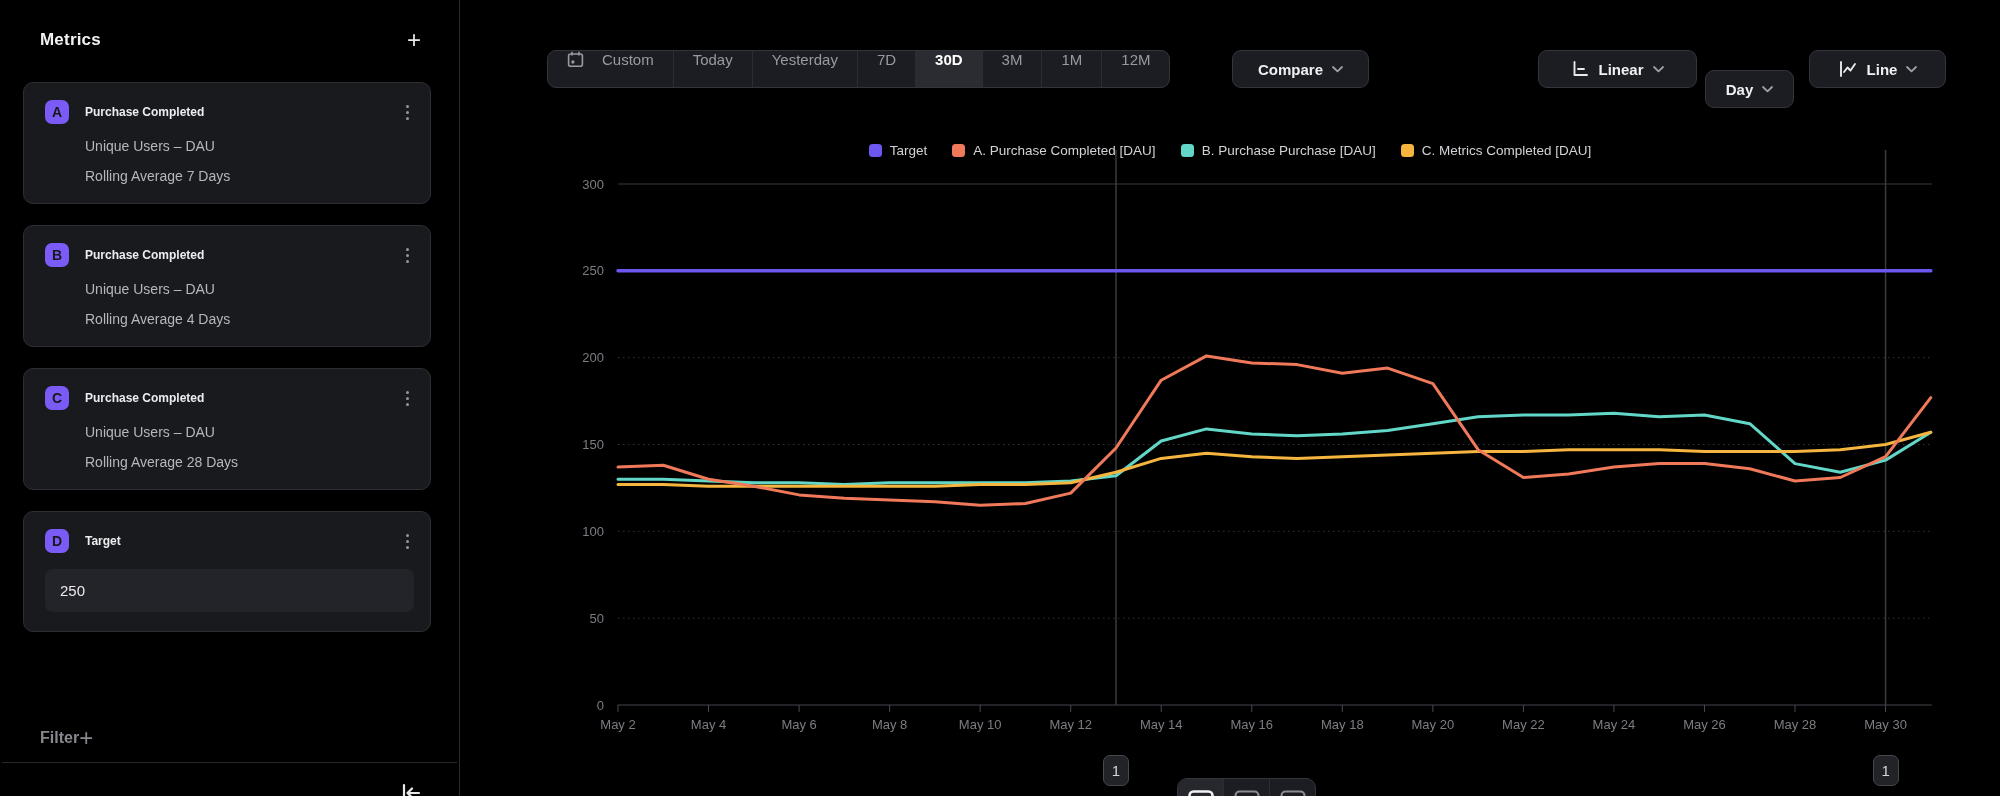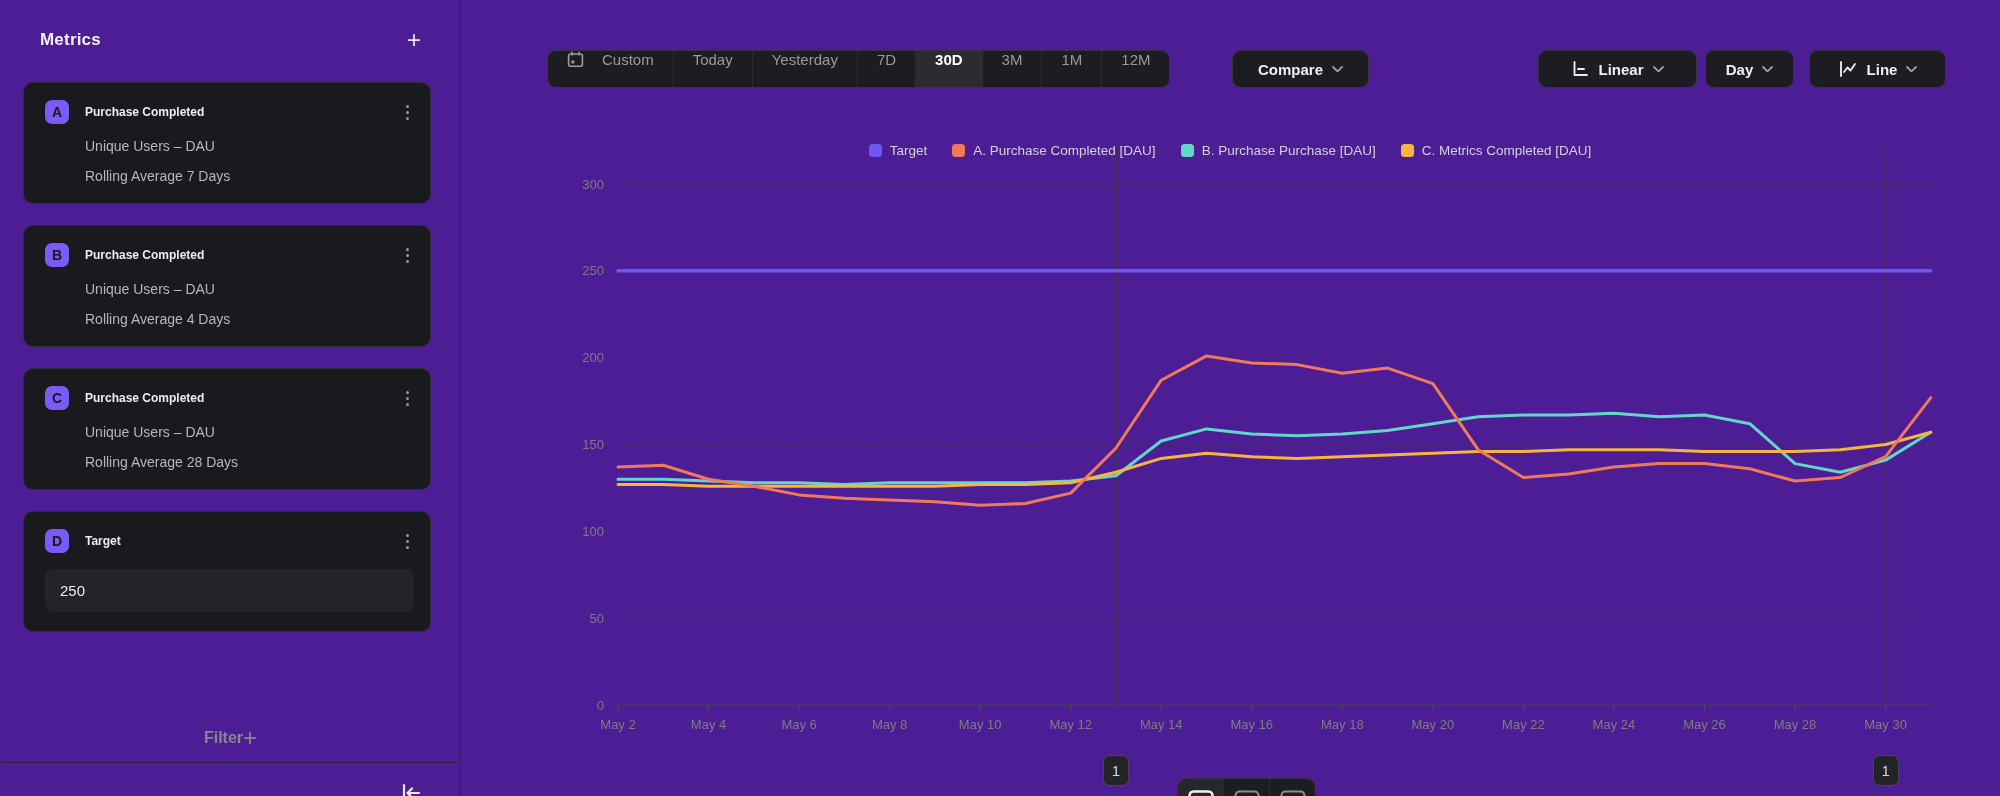--- a/index.html
+++ b/index.html
@@ -1,34 +1,34 @@
 <!DOCTYPE html>
 <html><head>
 <meta charset="utf-8">
 <style>
   * { margin:0; padding:0; box-sizing:border-box; }
   html,body { width:2000px; height:796px; }
   body { font-family:"Liberation Sans", sans-serif; background:#17181c; color:#e8e9ec; }
-  .screen { position:relative; width:2000px; height:796px; overflow:hidden; background:#4c1d95; }
+  .screen { position:relative; width:2000px; height:796px; overflow:hidden; background:#000000; }
 
   
   .sidebar { position:absolute; left:0; top:0; width:460px; height:796px; border-right:1px solid #292a2f; }
   .sidebar-header { position:absolute; left:40px; right:38px; top:30px; display:flex; align-items:center; justify-content:space-between; }
   .sidebar-title { font-size:17px; font-weight:700; color:#f2f2f4; letter-spacing:.2px; }
   .plus-icon { font-size:24px; font-weight:400; color:#e8e9ec; line-height:20px; cursor:pointer; }
   .cards { position:absolute; left:23px; top:82px; width:408px; }
   .metric-card { border:1px solid #2d2e34; border-radius:10px; padding:17px 16px 19px 21px; margin-bottom:21px; background:#191a1e; }
   .card-head { display:flex; align-items:center; }
   .metric-badge { width:24px; height:24px; border-radius:7px; background:#7b5bf5; color:#17181c; font-size:14px; font-weight:700; display:flex; align-items:center; justify-content:center; flex:0 0 auto; }
   .card-title { margin-left:16px; font-size:12px; font-weight:700; color:#ededf0; }
   .kebab { margin-left:auto; display:flex; flex-direction:column; gap:3px; padding:3px 5px; cursor:pointer; }
   .kebab i { width:3px; height:3px; border-radius:50%; background:#9597a0; display:block; }
   .card-sub { margin:14px 0 0 40px; font-size:14px; color:#b6b7bd; }
   .target-input { margin-top:16px; height:43px; background:#232429; border-radius:8px; font-size:15px; color:#eceaed; display:flex; align-items:center; padding-left:15px; }
-  .filter-row { position:absolute; left:40px; right:38px; top:728px; display:flex; align-items:center; justify-content:center; }
+  .filter-row { position:absolute; left:40px; right:38px; top:728px; display:flex; align-items:center; justify-content:flex-start; }
   .filter-label { font-size:16px; font-weight:700; color:#87888e; }
   .filter-row .plus-icon { color:#87888e; }
   .sidebar-divider { position:absolute; left:2px; right:2px; top:762px; border-top:1px solid #26272b; }
   .collapse-btn { position:absolute; left:400px; top:783px; cursor:pointer; }
 
   
   .btn { position:absolute; top:50px; height:38px; background:#1c1d22; border:1px solid #34353b; border-radius:9px; display:flex; align-items:center; justify-content:center; gap:9px; font-size:15px; font-weight:700; color:#eef0f2; cursor:pointer; }
   .range-group { position:absolute; left:547px; top:50px; height:38px; display:flex; border:1px solid #34353b; border-radius:9px; background:#1c1d22; overflow:hidden; }
   .range-item { display:flex; justify-content:center; gap:18px; padding:0 19px; font-size:15px; color:#989aa0; border-left:1px solid #2c2d33; cursor:pointer; white-space:nowrap; }
   .range-item:first-child { border-left:none; }
@@ -172,21 +172,21 @@
     <svg width="18" height="18" viewBox="0 0 18 18" fill="none">
       <path d="M3.5 2 V15 H16" stroke="#e8e9eb" stroke-width="1.9" stroke-linecap="round" stroke-linejoin="round"></path>
       <path d="M7 9 H13" stroke="#e8e9eb" stroke-width="1.9" stroke-linecap="round"></path>
     </svg>
     <span>Linear</span>
     <svg class="chev" width="11" height="7" viewBox="0 0 11 7" fill="none">
         <path d="M1 1 L5.5 5.3 L10 1" stroke="#a0a1a7" stroke-width="1.8" stroke-linecap="round" stroke-linejoin="round"></path>
       </svg>
   </div>
 
-  <div class="btn" style="left:1705px; width:89px;">
+  <div class="btn" style="left:1705px; width:89px;margin-top:20px;">
     <span>Day</span>
     <svg class="chev" width="11" height="7" viewBox="0 0 11 7" fill="none">
         <path d="M1 1 L5.5 5.3 L10 1" stroke="#a0a1a7" stroke-width="1.8" stroke-linecap="round" stroke-linejoin="round"></path>
       </svg>
   </div>
 
   <div class="btn" style="left:1809px; width:137px;">
     <svg width="20" height="18" viewBox="0 0 20 18" fill="none">
       <path d="M3 2 V16" stroke="#e8e9eb" stroke-width="1.9" stroke-linecap="round"></path>
       <path d="M6 12 L9.5 7.5 L12.5 10.5 L17 4" stroke="#e8e9eb" stroke-width="1.9" stroke-linecap="round" stroke-linejoin="round"></path>

